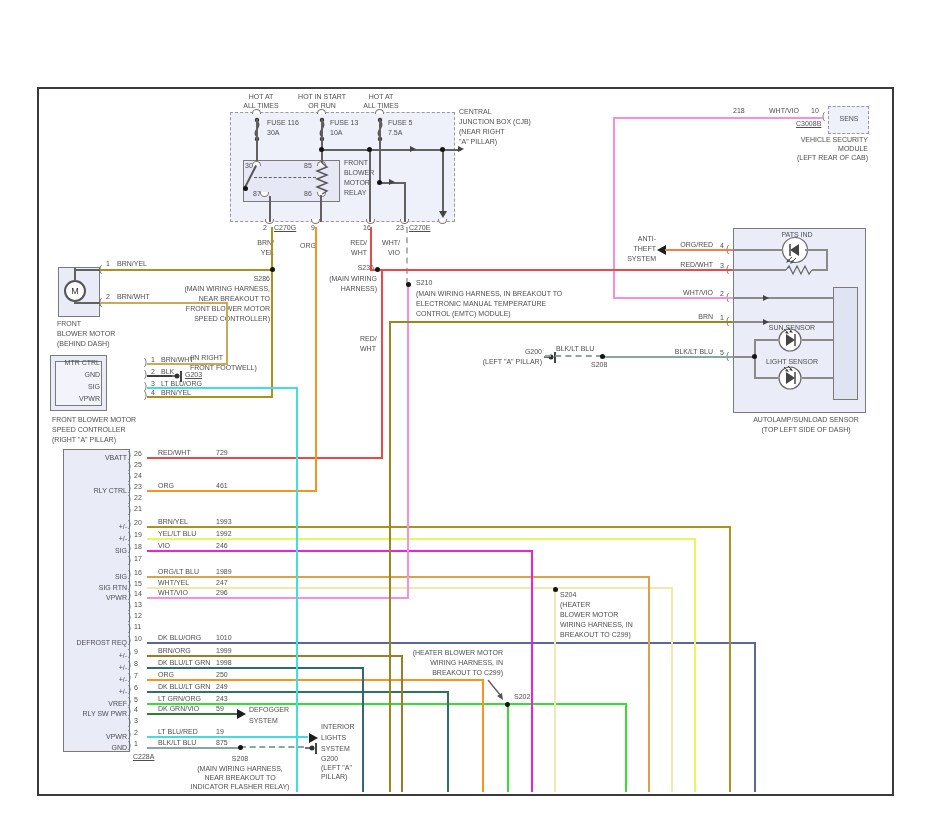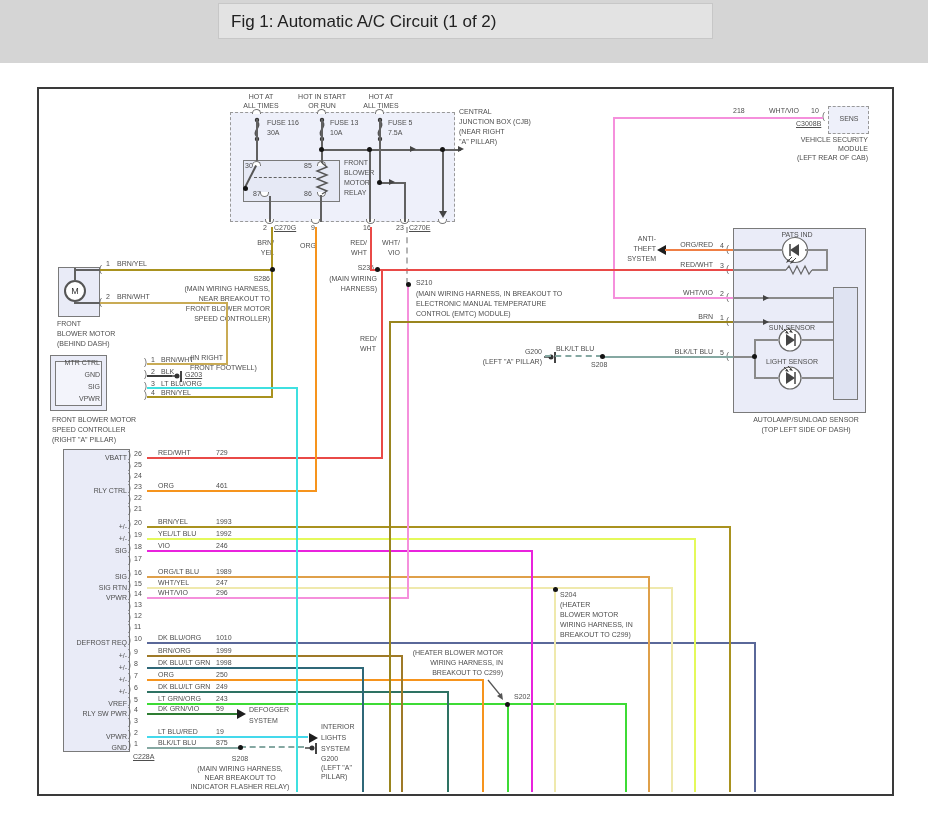--- a/index.html
+++ b/index.html
@@ -27,25 +27,20 @@
   .brk{position:absolute;font-size:9px;line-height:9px;color:#666;}
   .arm{position:absolute;left:257px;top:166px;width:27px;height:2px;background:#555;transform:rotate(117deg);transform-origin:0 0;}
   .mcircle{position:absolute;left:64px;top:280px;width:22px;height:22px;border:2px solid #555;border-radius:50%;background:#fff;box-sizing:border-box;text-align:center;font-size:9px;line-height:18px;color:#333;}
   svg{position:absolute;overflow:visible;}
 </style>
 </head>
 <body>
 
 <div class="stage">
 
-  <div class="band">
-    <div class="titlebox">
-      <div class="title">Fig 1: Automatic A/C Circuit (1 of 2)</div>
-    </div>
-  </div>
 
   <div class="frame"></div>
 
   <div class="dbox" style="left:230px;top:112px;width:225px;height:110px;"></div>
   <div class="box" style="left:243px;top:160px;width:97px;height:42px;background:#e6e9f5;"></div>
 
   <span class="txt ctr" style="left:261px;top:93px;">HOT AT</span>
   <span class="txt ctr" style="left:261px;top:102px;">ALL TIMES</span>
   <span class="txt ctr" style="left:322px;top:93px;">HOT IN START</span>
   <span class="txt ctr" style="left:322px;top:102px;">OR RUN</span>

